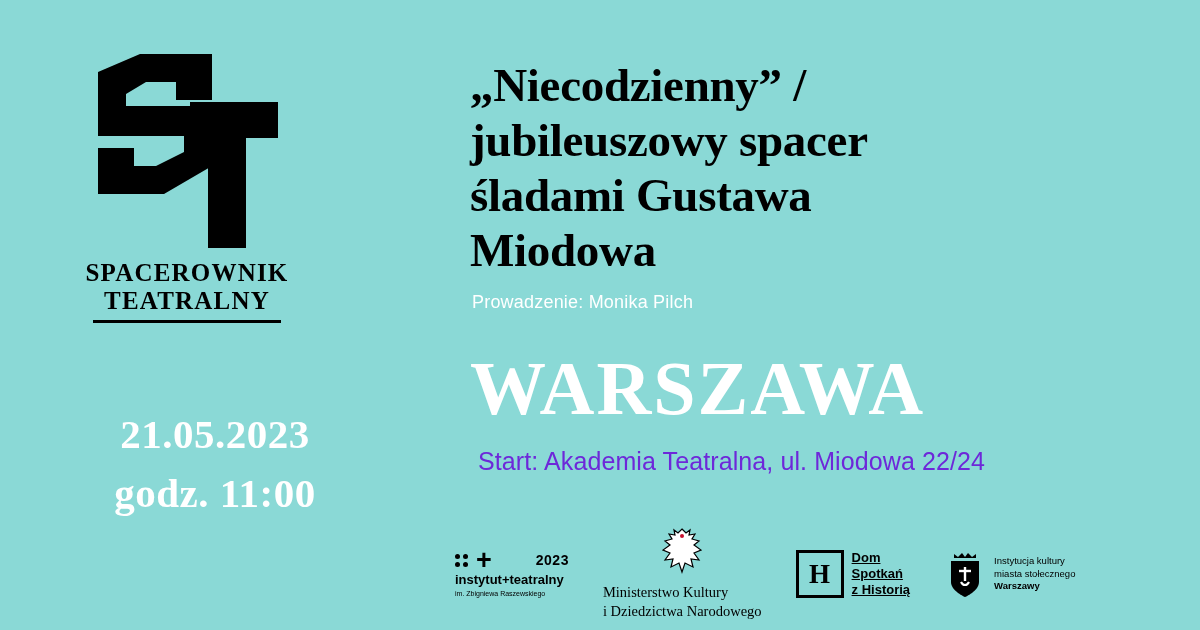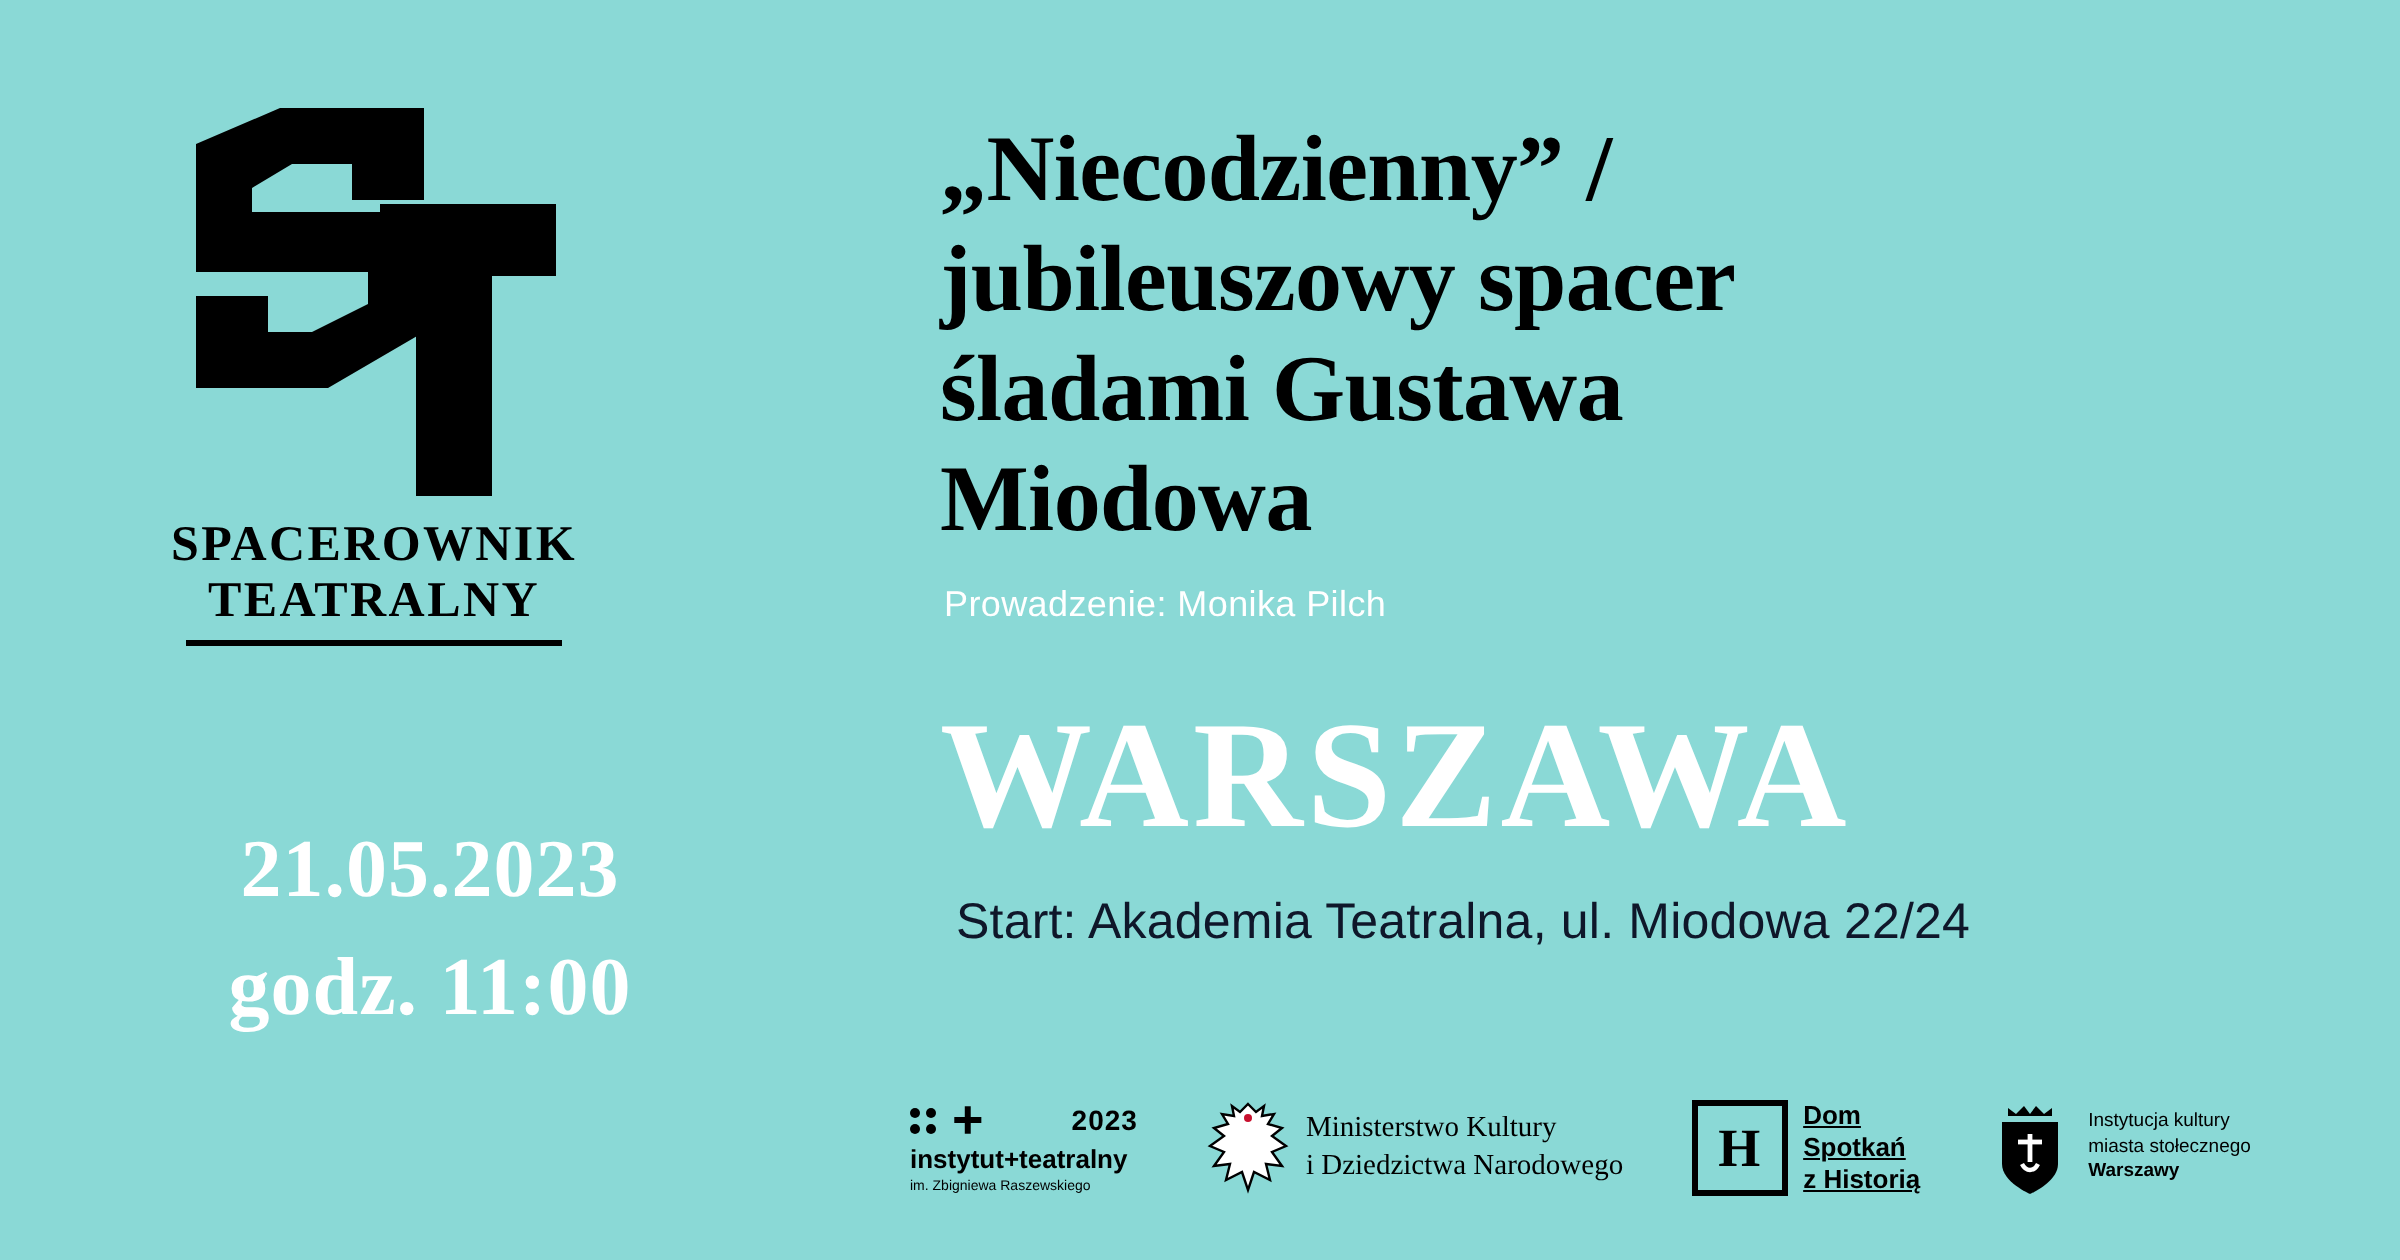--- a/index.html
+++ b/index.html
@@ -122,21 +122,21 @@
     font-weight: bold;
     font-size: 76px;
     letter-spacing: 2px;
     line-height: 1;
   }
 
   .start {
     position: absolute;
     left: 28px;
     top: 447px;
-    color: #0f172a;
+    color: #6d28d9;
     font-family: "Liberation Sans", sans-serif;
     font-size: 25px;
     letter-spacing: 0.1px;
   }
 
   
   .logo-strip {
     position: absolute;
     left: 455px;
     top: 538px;
@@ -164,21 +164,21 @@
   .it-name {
     font-family: "Liberation Sans", sans-serif;
     font-size: 13px; font-weight: bold; color: #000; letter-spacing: 0px;
   }
   .it-sub {
     font-family: "Liberation Sans", sans-serif;
     font-size: 7px; color: #000; letter-spacing: 0px;
   }
 
   
-  .mk-logo { display: flex; align-items: center; gap: 8px; }
+  .mk-logo { display: flex; align-items: center; gap: 8px; flex-direction: column; }
   .mk-eagle {
     width: 42px; height: 48px;
     display: flex; align-items: center; justify-content: center;
   }
   .mk-text {
     font-family: "Liberation Serif", serif;
     font-size: 14.5px; color: #000; line-height: 1.32;
   }
   .mk-text .mk-rule { width: 100%; height: 2px; background: #c8102e; margin-top: 3px; }
 

